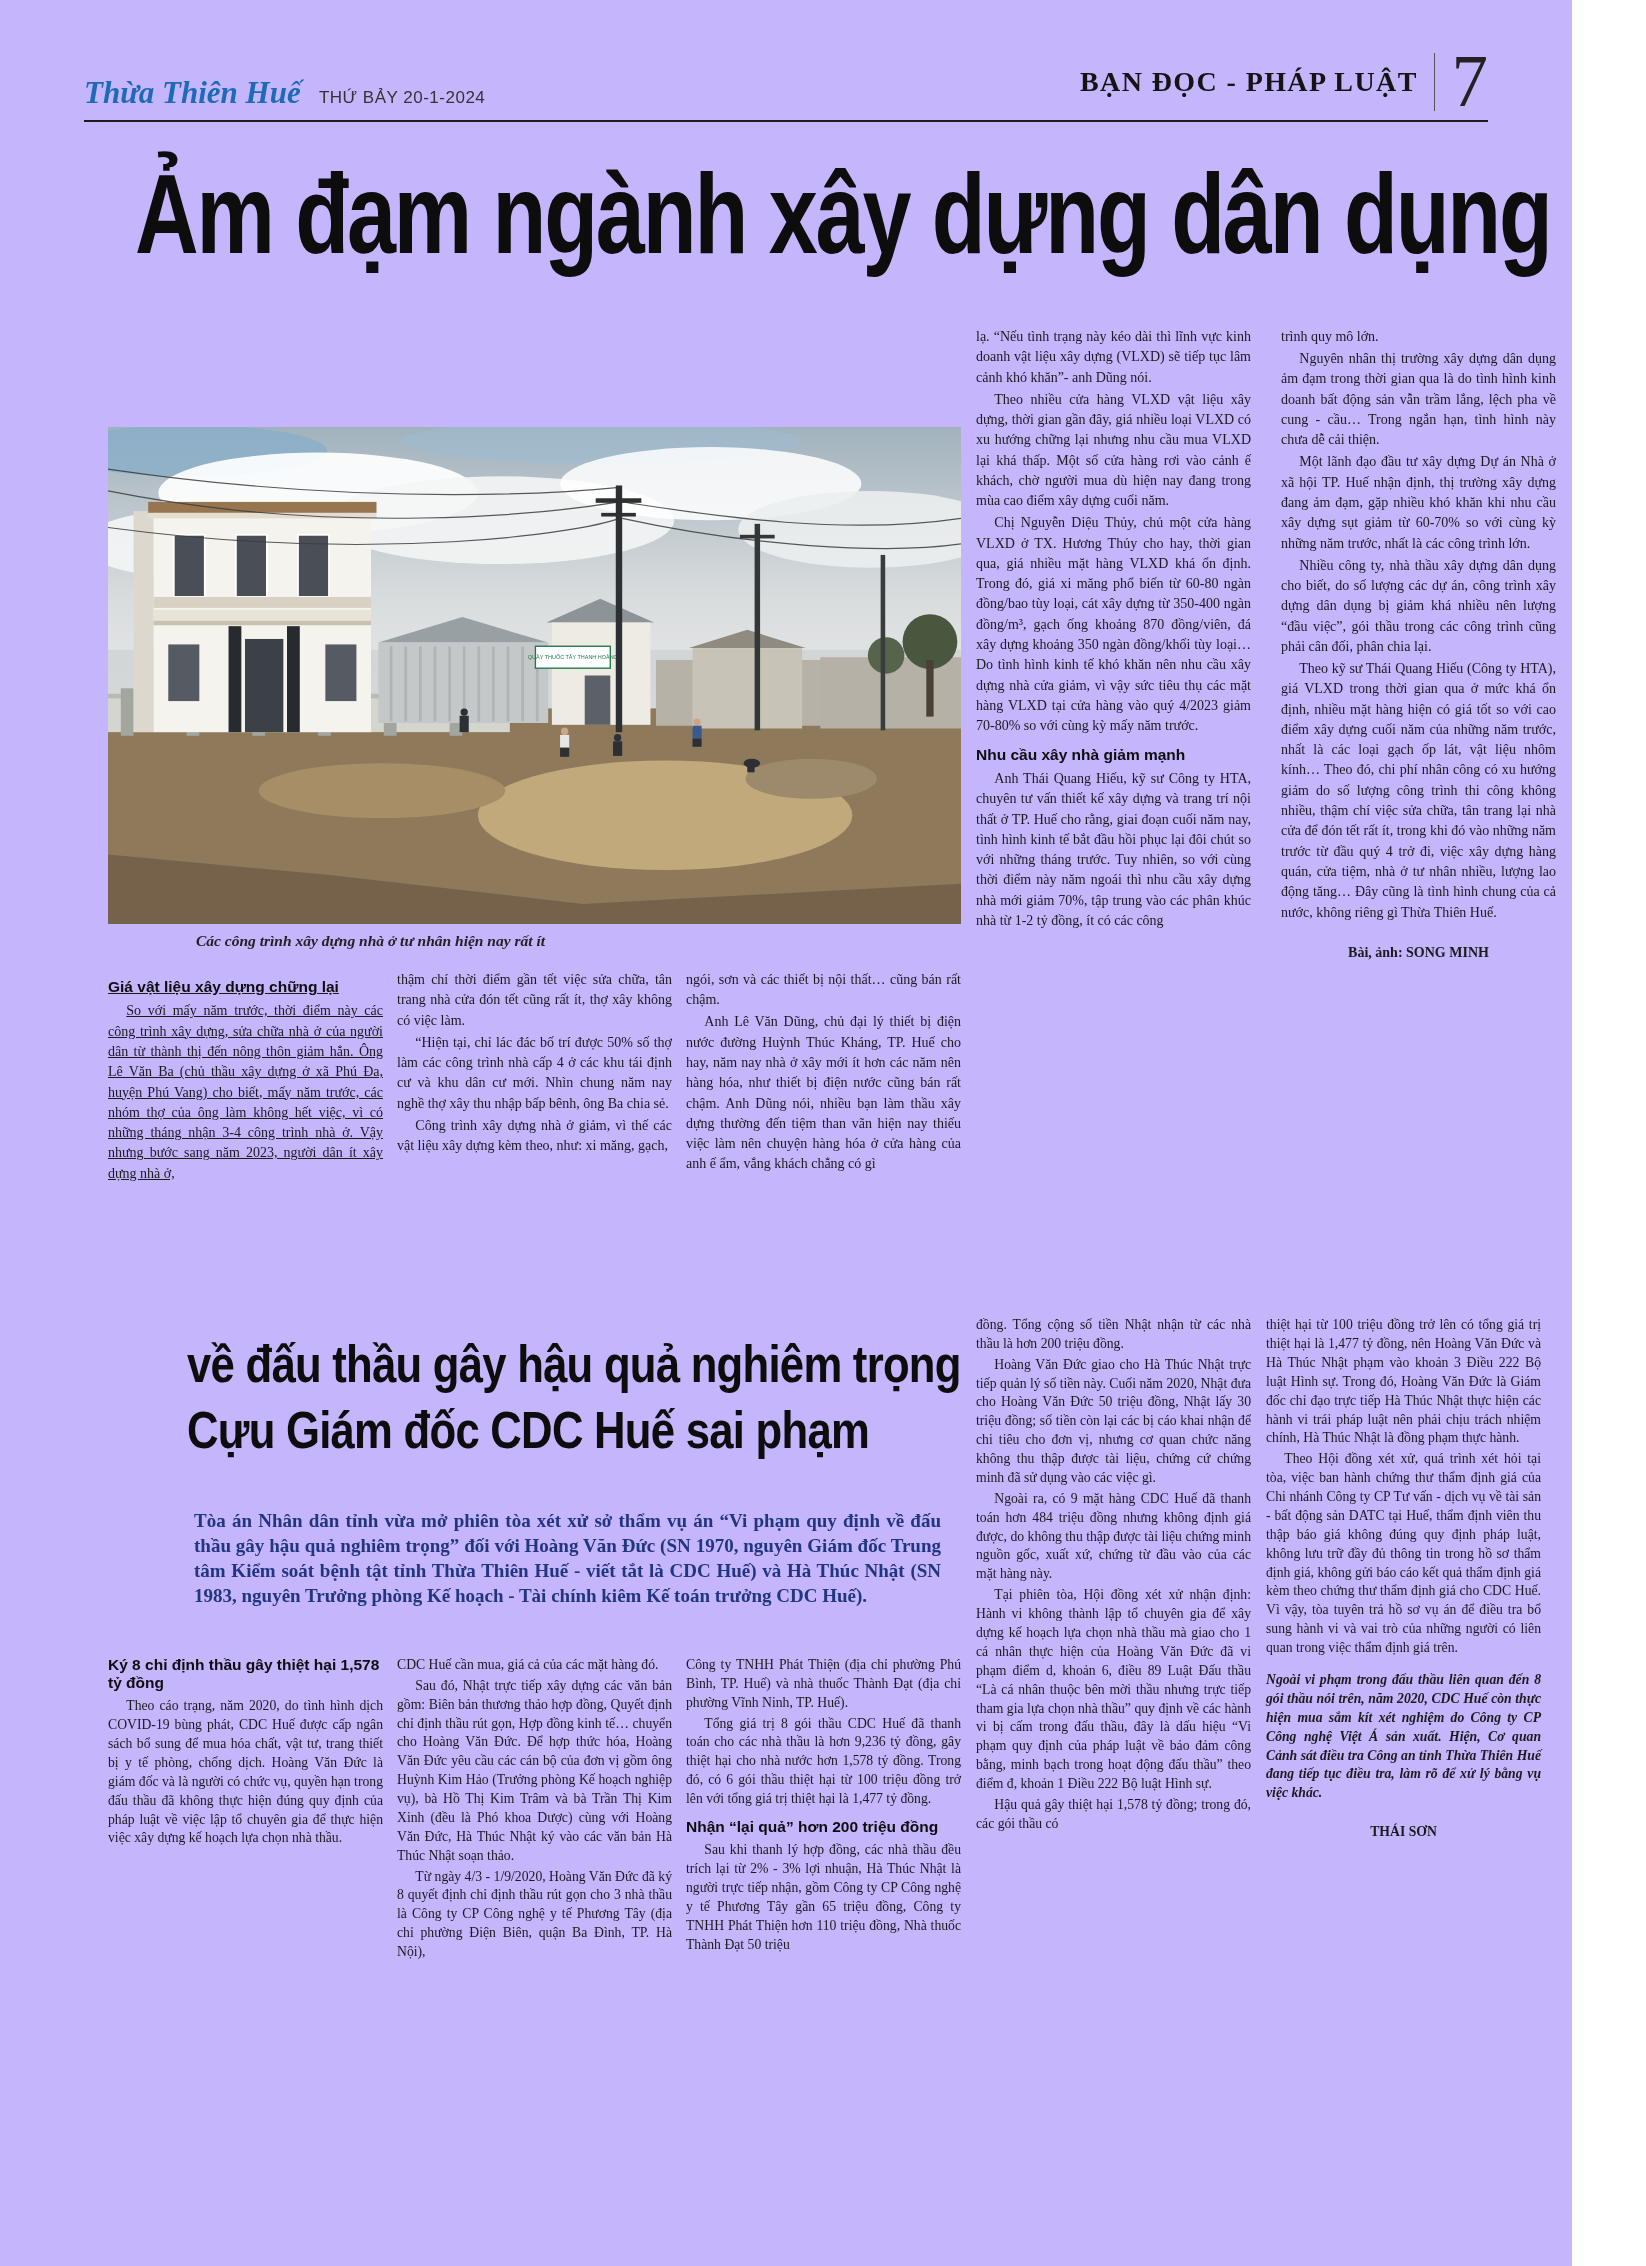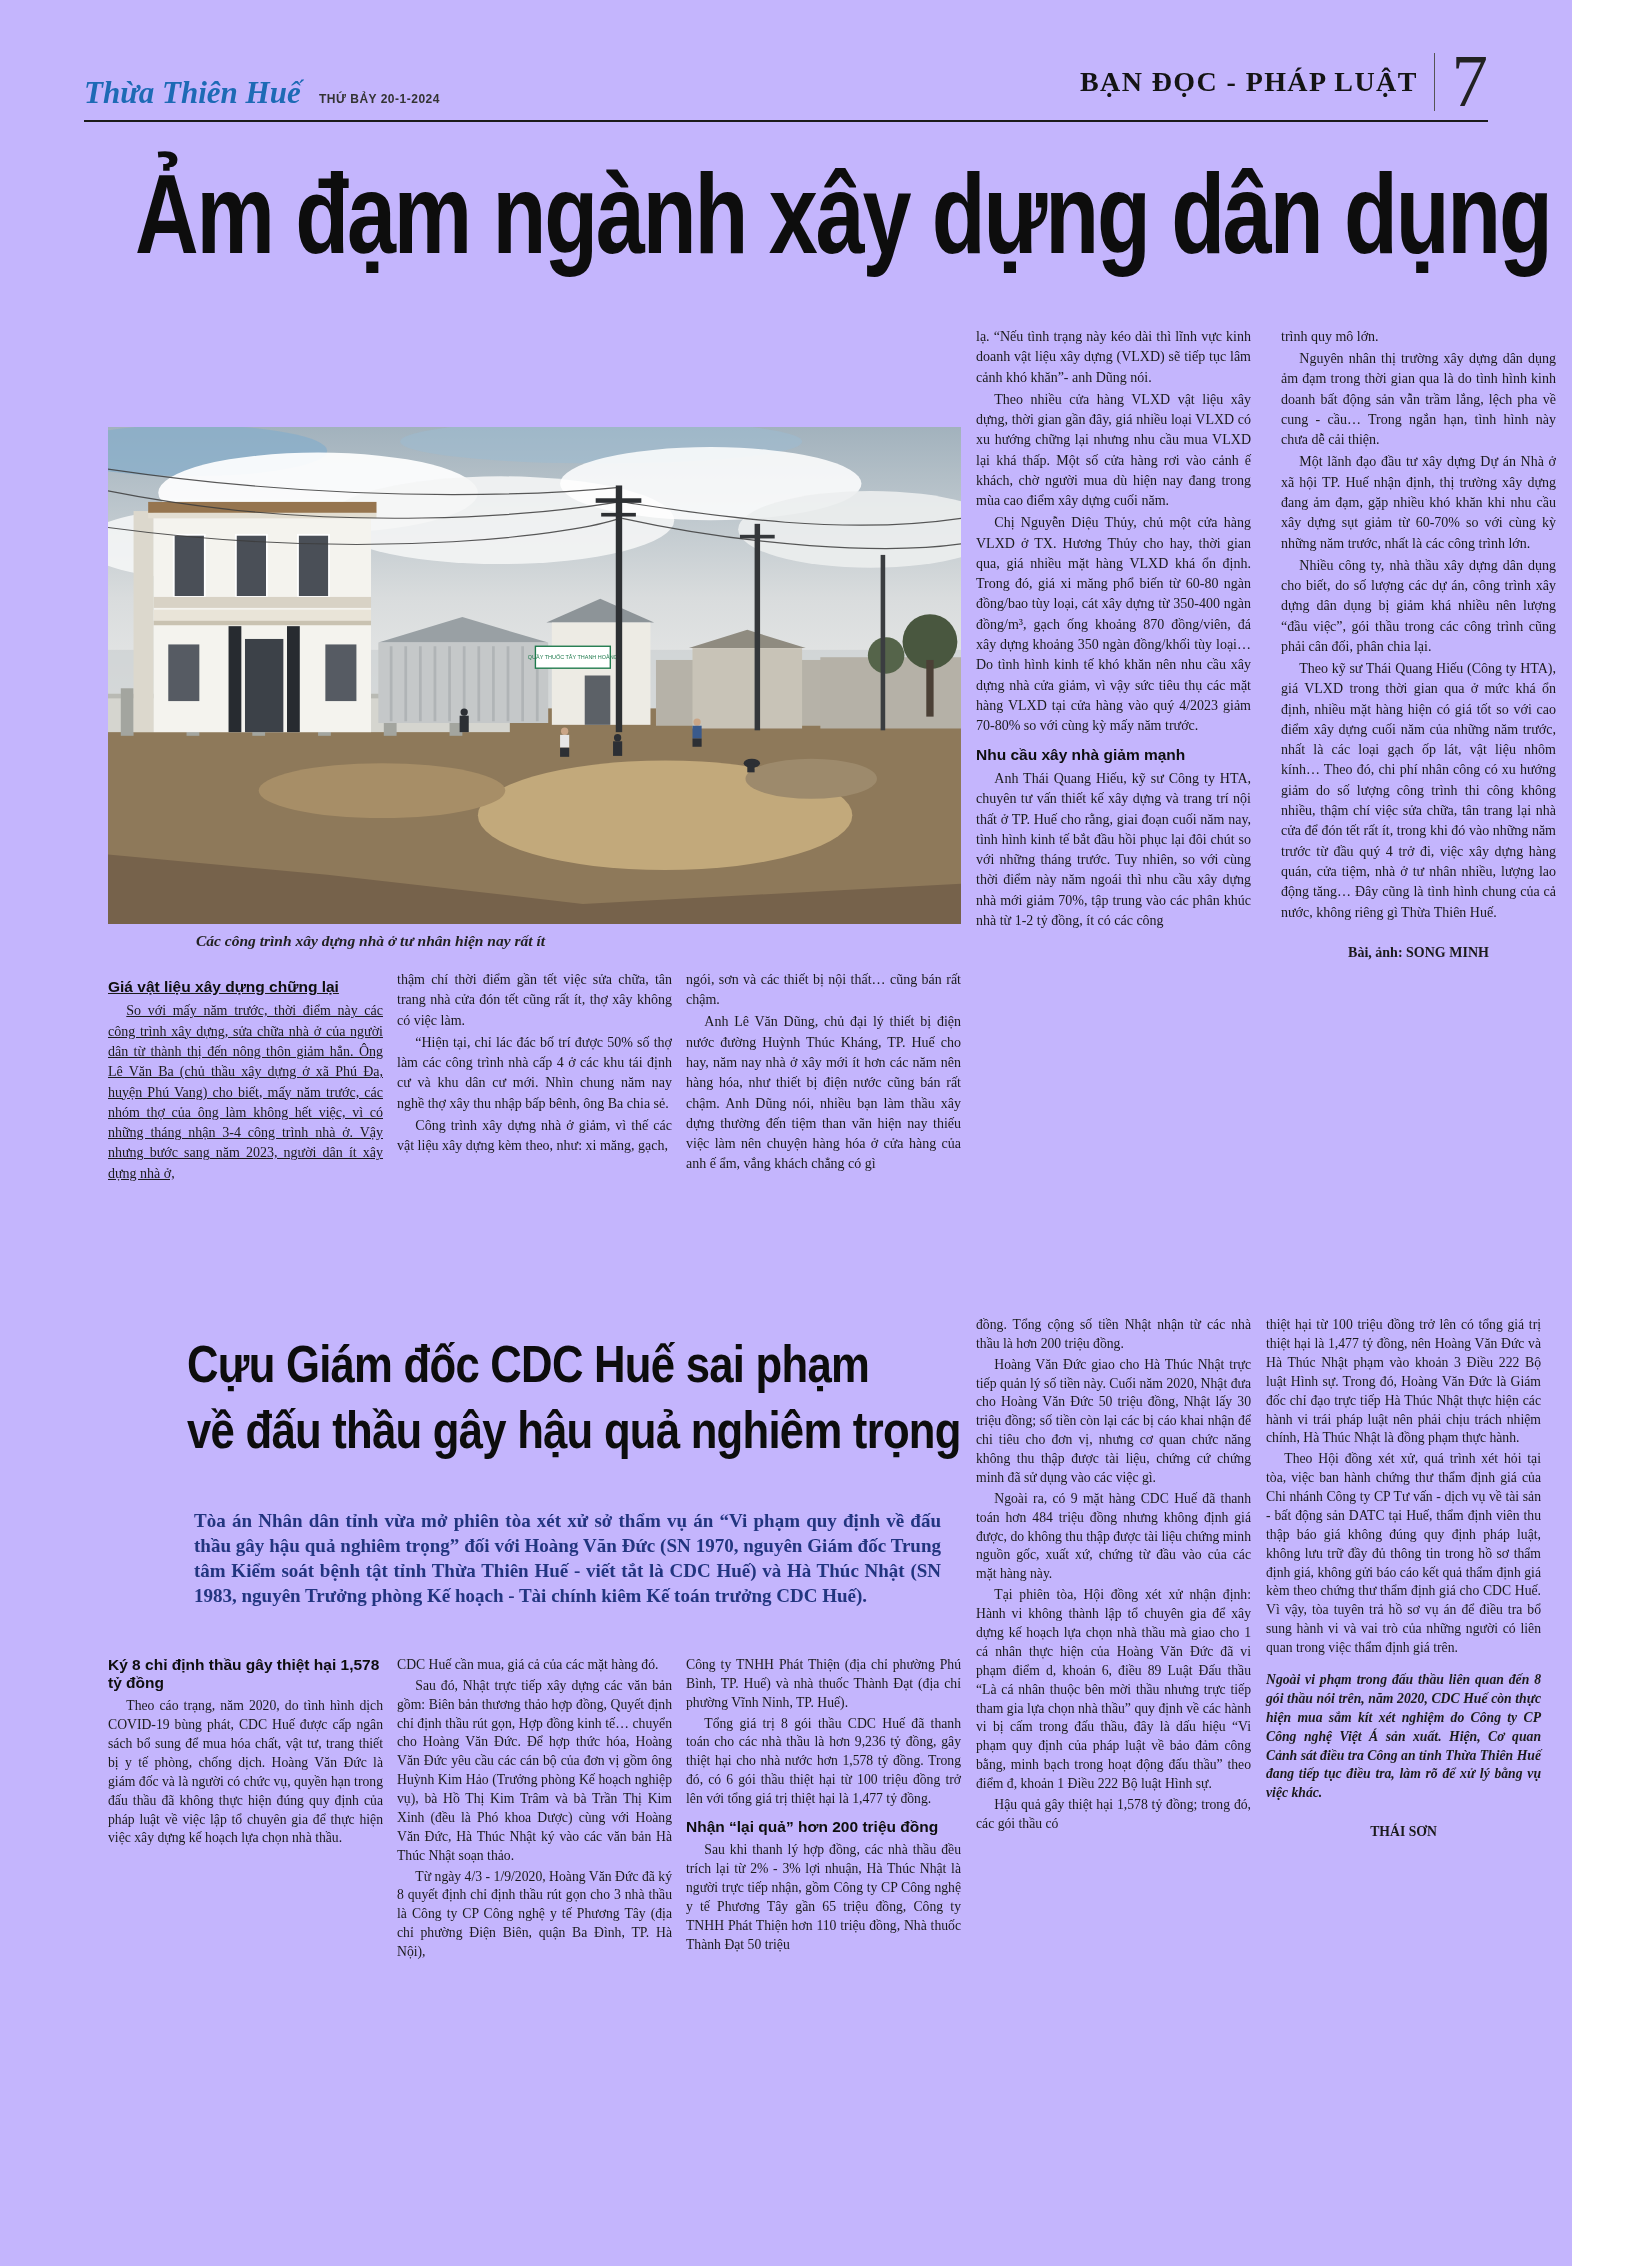--- a/index.html
+++ b/index.html
@@ -10,21 +10,21 @@
     font-family:"Liberation Serif", serif;
   }
   
   .header {
     position:absolute; left:84px; right:84px; top:49px; height:73px;
     display:flex; justify-content:space-between; align-items:flex-end;
     border-bottom:2.7px solid #1b1b1b; padding-bottom:9.1px;
   }
   .mast-group { display:flex; align-items:baseline; gap:18.3px; }
   .masthead { font-family:"Liberation Serif", serif; font-style:italic; font-weight:bold; font-size:31px; color:#1d6ab5; }
-  .issue-date { font-family:"Liberation Sans", sans-serif; font-size:12px; font-weight:bold; color:#333; letter-spacing:0.5px; }
+  .issue-date { font-family:"Liberation Sans", sans-serif; font-size:17px; font-weight:normal; color:#333; letter-spacing:0.5px; }
   .sect-group { display:flex; align-items:center; }
   .section-title { font-family:"Liberation Serif", serif; font-weight:bold; font-size:28px; letter-spacing:1.4px; color:#141414; }
   .page-number { font-family:"Liberation Serif", serif; font-size:73px; line-height:.8; color:#222;
     margin-left:16.4px; padding-left:16.4px; border-left:1.8px solid #555; }
 
   
   .headline1 { position:absolute; left:135px; top:152px; white-space:nowrap; }
   .headline1 span { display:inline-block; transform:scaleX(.78); transform-origin:left bottom;
     font-family:"Liberation Sans", sans-serif; font-weight:bold; font-size:113px; letter-spacing:-2.7px; color:#0d0d0d; line-height:1.1; }
   .lead1 { position:absolute; left:194px; top:327px; width:747px;
@@ -214,22 +214,22 @@
   <div class="col a1col" id="a1c5">
       <p class="b-cont">trình quy mô lớn.</p>
       <p class="b-p">Nguyên nhân thị trường xây dựng dân dụng ảm đạm trong thời gian qua là do tình hình kinh doanh bất động sản vẫn trầm lắng, lệch pha về cung - cầu… Trong ngắn hạn, tình hình này chưa dễ cải thiện.</p>
       <p class="b-p">Một lãnh đạo đầu tư xây dựng Dự án Nhà ở xã hội TP. Huế nhận định, thị trường xây dựng đang ảm đạm, gặp nhiều khó khăn khi nhu cầu xây dựng sụt giảm từ 60-70% so với cùng kỳ những năm trước, nhất là các công trình lớn.</p>
       <p class="b-p">Nhiều công ty, nhà thầu xây dựng dân dụng cho biết, do số lượng các dự án, công trình xây dựng dân dụng bị giảm khá nhiều nên lượng “đầu việc”, gói thầu trong các công trình cũng phải cân đối, phân chia lại.</p>
       <p class="b-p">Theo kỹ sư Thái Quang Hiếu (Công ty HTA), giá VLXD trong thời gian qua ở mức khá ổn định, nhiều mặt hàng hiện có giá tốt so với cao điểm xây dựng cuối năm của những năm trước, nhất là các loại gạch ốp lát, vật liệu nhôm kính… Theo đó, chi phí nhân công có xu hướng giảm do số lượng công trình thi công không nhiều, thậm chí việc sửa chữa, tân trang lại nhà cửa để đón tết rất ít, trong khi đó vào những năm trước từ đầu quý 4 trở đi, việc xây dựng hàng quán, cửa tiệm, nhà ở tư nhân nhiều, lượng lao động tăng… Đây cũng là tình hình chung của cả nước, không riêng gì Thừa Thiên Huế.</p>
       <p class="b-byline">Bài, ảnh: SONG MINH</p>
     </div>
 
   <div class="headline2">
+    <div class="hl2-line"><span>về đấu thầu gây hậu quả nghiêm trọng</span></div>
     <div class="hl2-line"><span>Cựu Giám đốc CDC Huế sai phạm</span></div>
-    <div class="hl2-line"><span>về đấu thầu gây hậu quả nghiêm trọng</span></div>
   </div>
 
   <p class="lead2">Tòa án Nhân dân tỉnh vừa mở phiên tòa xét xử sở thẩm vụ án “Vi phạm quy định về đấu thầu gây hậu quả nghiêm trọng” đối với Hoàng Văn Đức (SN 1970, nguyên Giám đốc Trung tâm Kiểm soát bệnh tật tỉnh Thừa Thiên Huế - viết tắt là CDC Huế) và Hà Thúc Nhật (SN 1983, nguyên Trưởng phòng Kế hoạch - Tài chính kiêm Kế toán trưởng CDC Huế).</p>
 
   <div class="col a2col" id="a2c1">
       <p class="b-sub">Ký 8 chỉ định thầu gây thiệt hại 1,578 tỷ đồng</p>
       <p class="b-p">Theo cáo trạng, năm 2020, do tình hình dịch COVID-19 bùng phát, CDC Huế được cấp ngân sách bổ sung để mua hóa chất, vật tư, trang thiết bị y tế phòng, chống dịch. Hoàng Văn Đức là giám đốc và là người có chức vụ, quyền hạn trong đấu thầu đã không thực hiện đúng quy định của pháp luật về việc lập tổ chuyên gia để thực hiện việc xây dựng kế hoạch lựa chọn nhà thầu.</p>
     </div>
   <div class="col a2col" id="a2c2">
       <p class="b-cont">CDC Huế cần mua, giá cả của các mặt hàng đó.</p>

